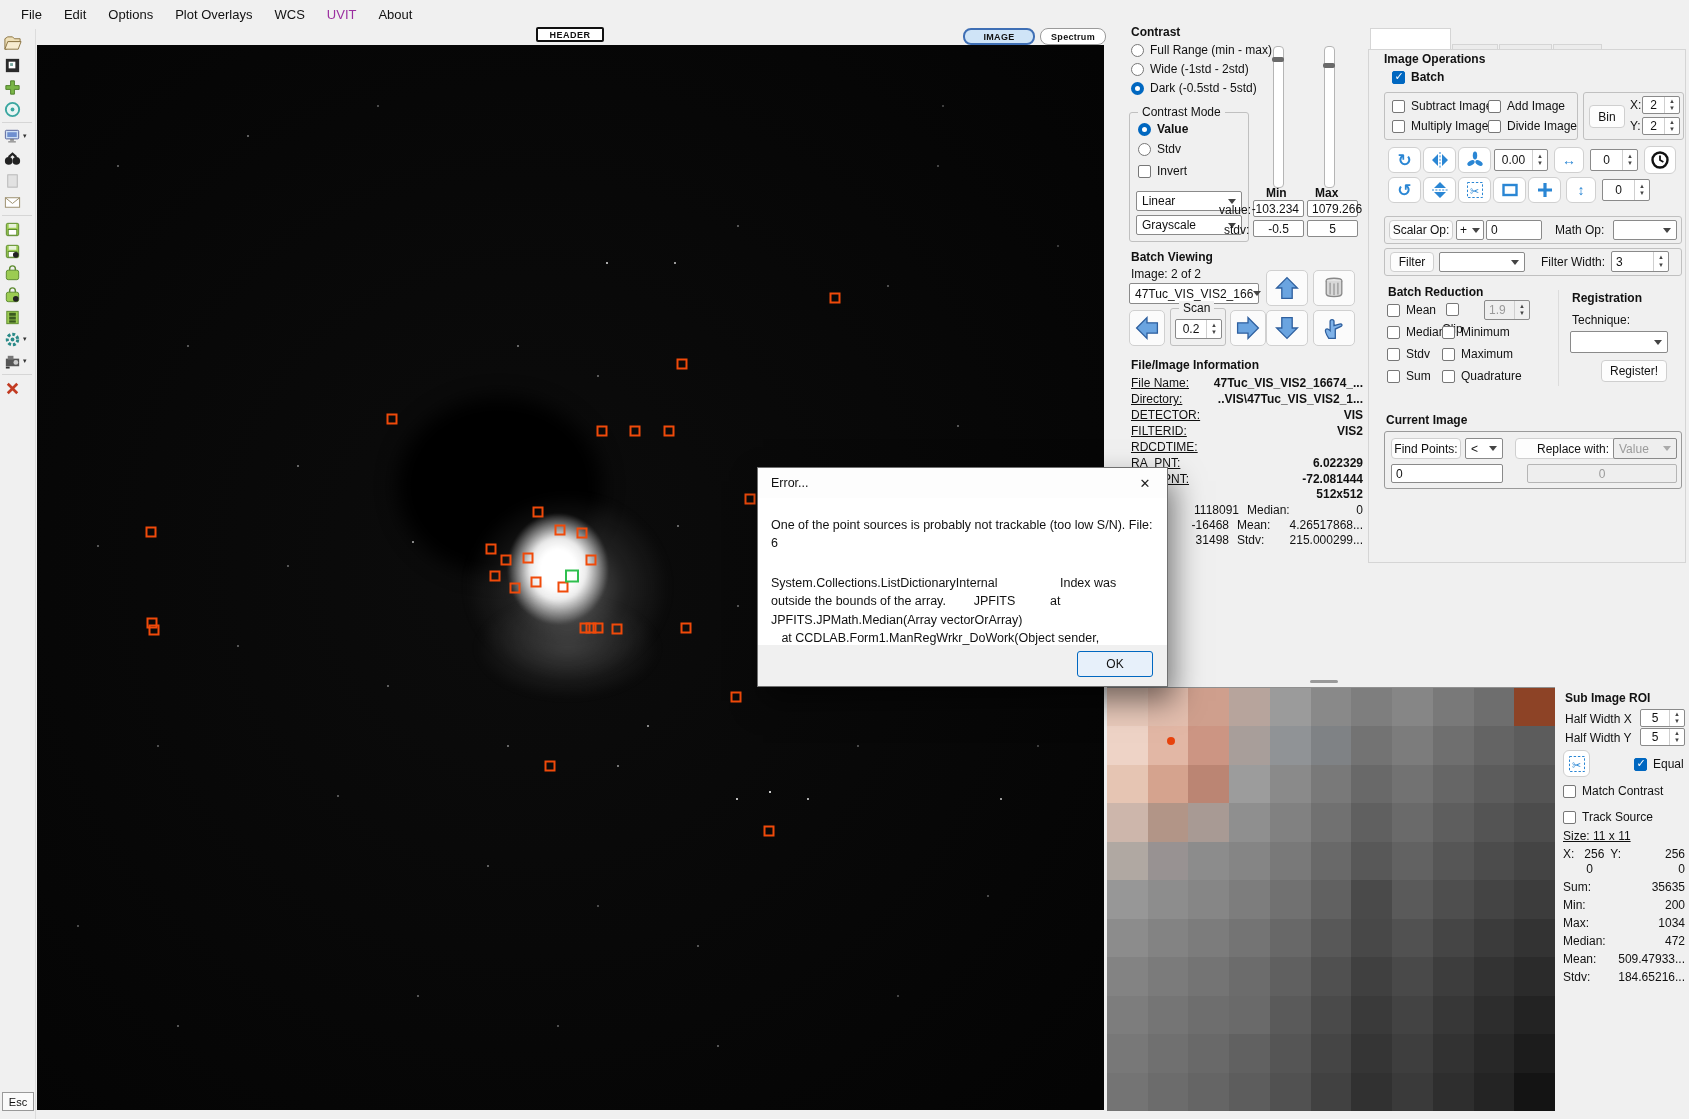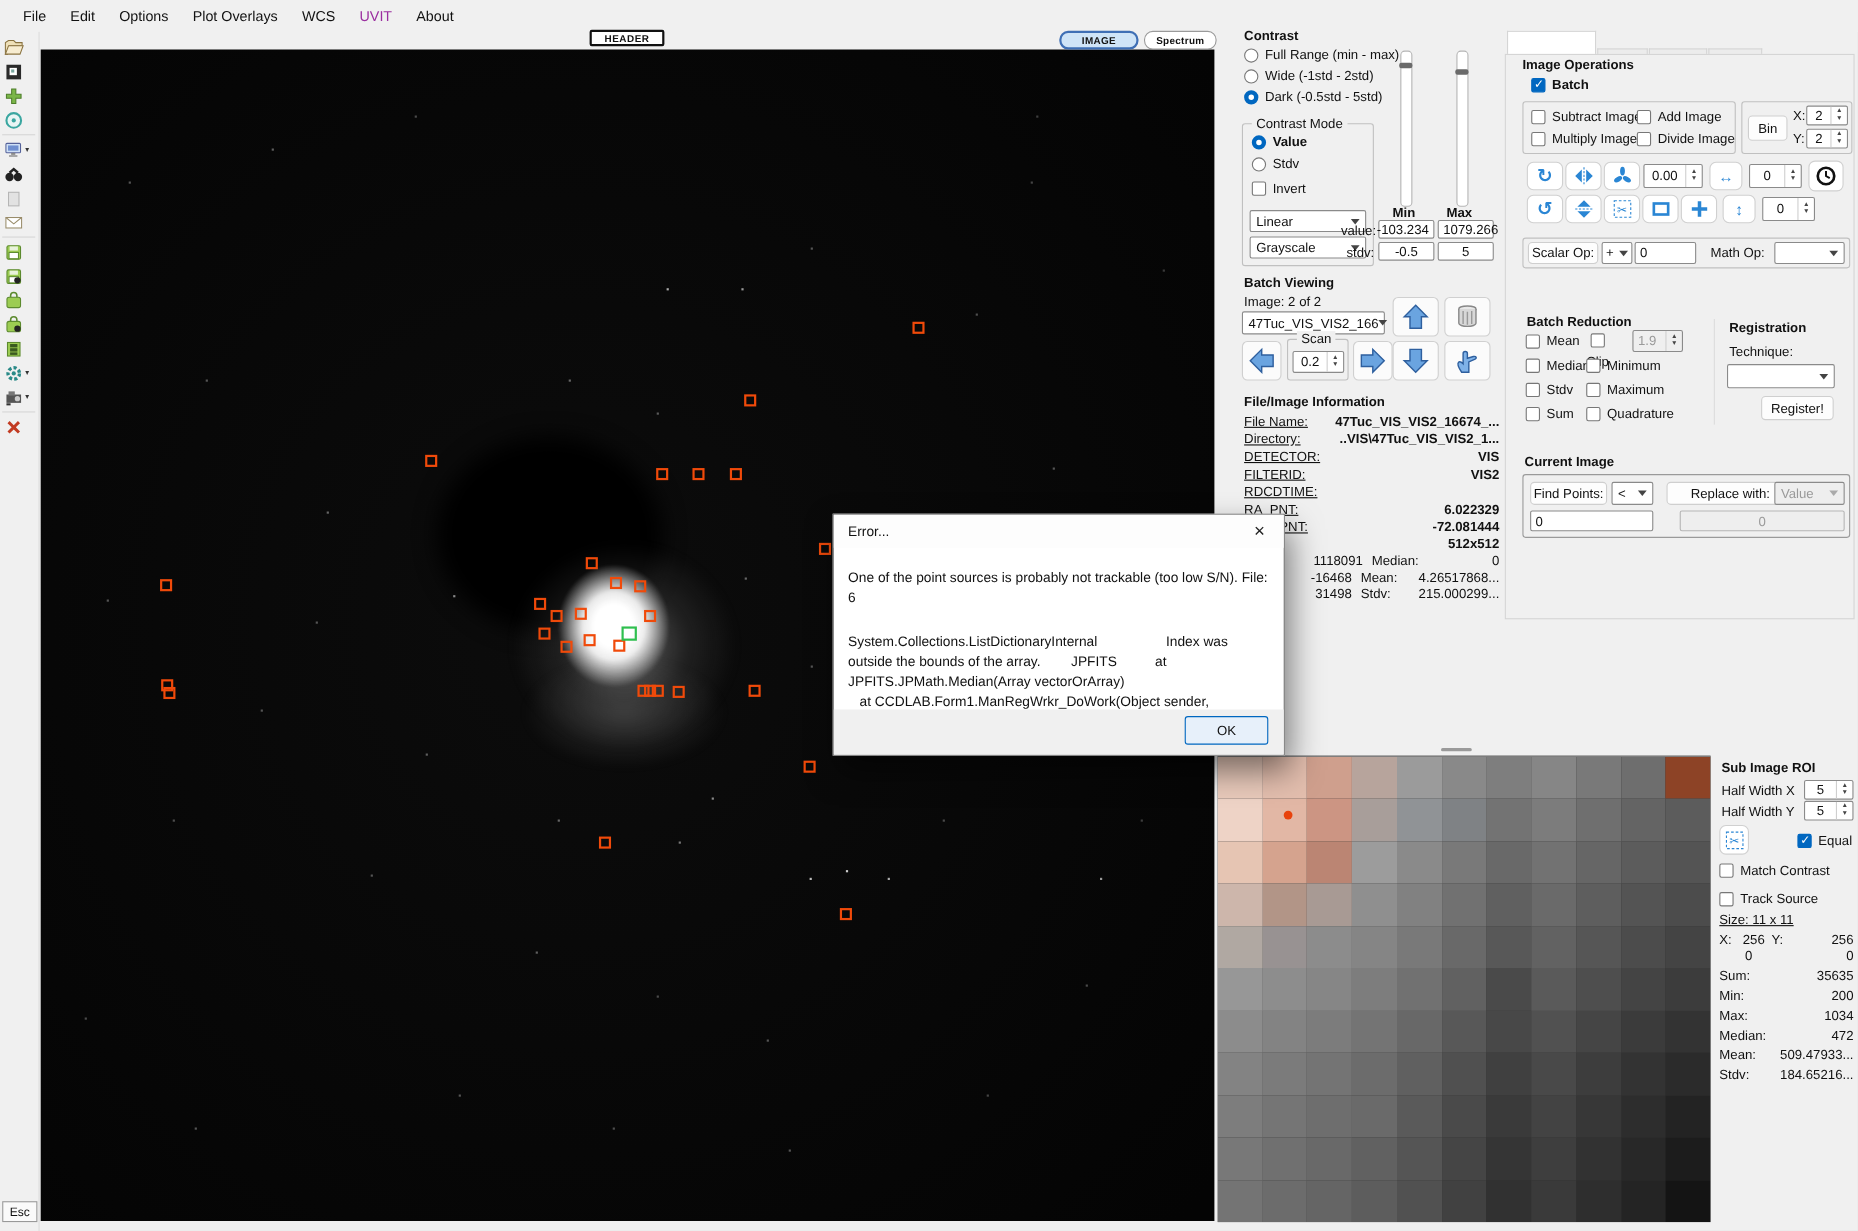--- a/index.html
+++ b/index.html
@@ -542,20 +542,34 @@
         <span>+</span>
         <span class="car"></span>
       </div>
     <div class="tbox" style="left:101px;top:3px;width:56px;height:20px;">
         <span>0</span>
       </div>
     <div class="lbl" style="left:170px;top:6px;">Math Op:</div>
     <div class="combo" style="left:228px;top:3px;width:64px;height:20px;">
         <span></span>
         <span class="car"></span>
+      </div>
+  </div>
+  <div class="gbox" style="left:1384px;top:248px;width:298px;height:28px;">
+    <div class="btn" style="left:5px;top:3px;width:44px;height:20px;">
+        <span>Filter</span>
+      </div>
+    <div class="combo" style="left:54px;top:3px;width:86px;height:20px;">
+        <span></span>
+        <span class="car"></span>
+      </div>
+    <div class="lbl" style="left:156px;top:6px;">Filter Width:</div>
+    <div class="spin left" style="left:226px;top:2px;width:58px;height:21px;">
+        <span class="v">3</span>
+        <span class="ud"></span>
       </div>
   </div>
 
   <div class="lbl b" style="left:1388px;top:285px;">Batch Reduction</div>
   <div class="crow" style="left:1387px;top:303px;">
       <span class="cb"></span>
       <span>Mean</span>
     </div>
   <div class="crow" style="left:1442px;top:303px;flex-direction:column;">
       <span class="cb"></span>

